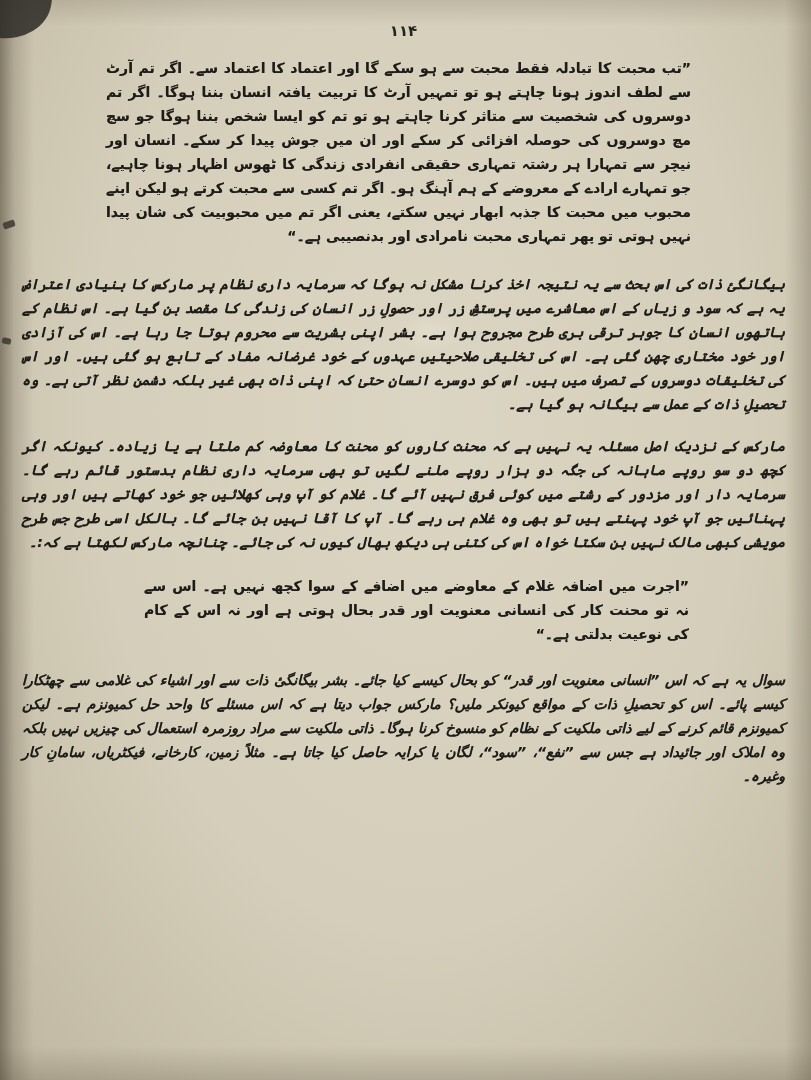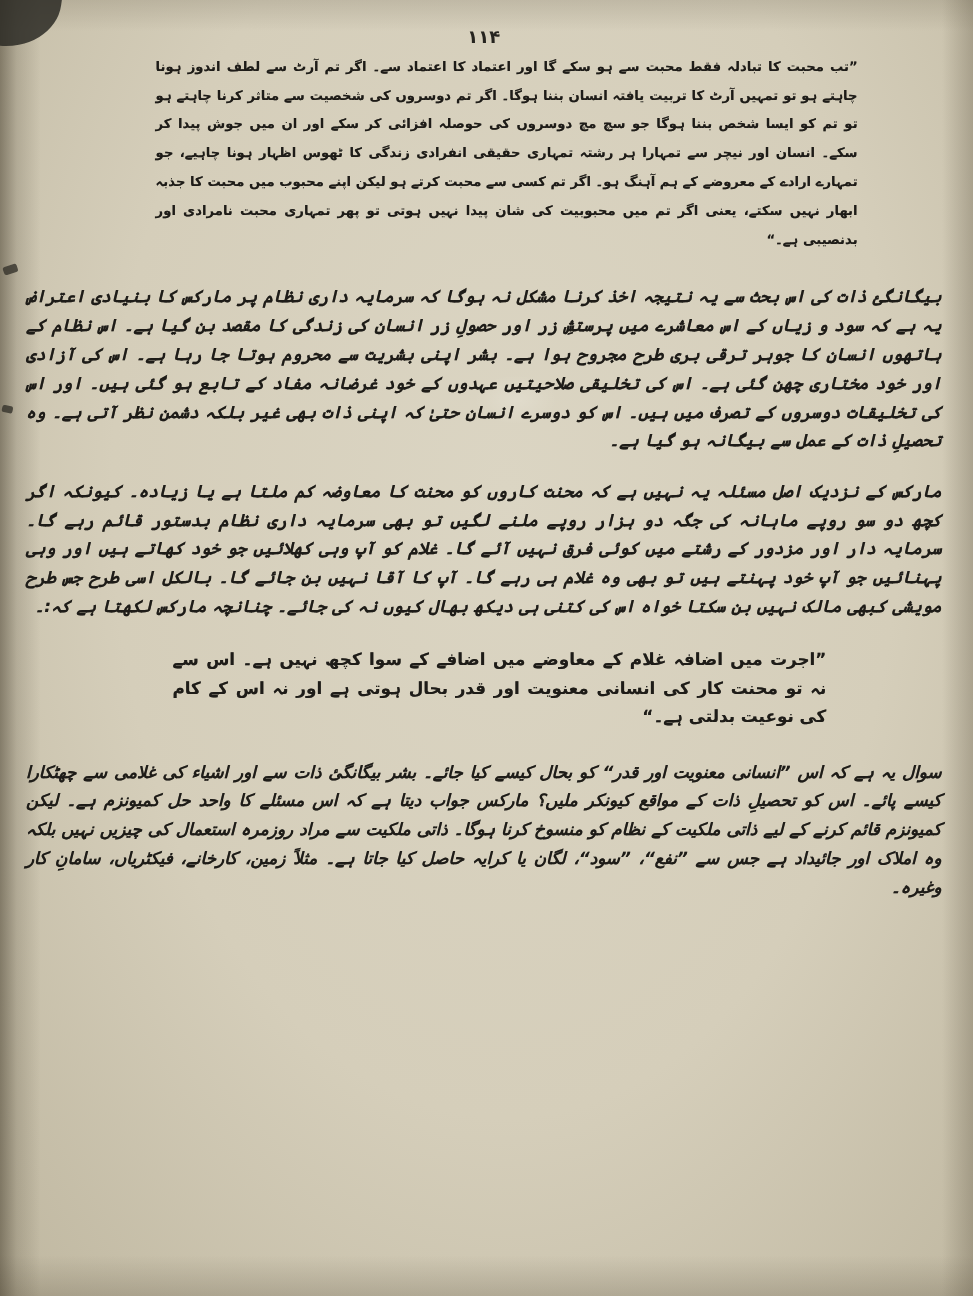--- a/index.html
+++ b/index.html
@@ -45,34 +45,34 @@
     position:absolute;inset:0;
     padding:22px 26px 20px 22px;
     direction:rtl;
   }
   .page-number{
     text-align:center;
     font-size:15px;
     font-weight:bold;
     letter-spacing:2px;
     color:#26241f;
-    margin-bottom:4px;
+    margin-bottom:16px;
   }
   .block{
     direction:rtl;
     text-align:justify;
     color:var(--ink);
     font-weight:600;
     text-shadow:0 0 .4px rgba(30,28,24,.55);
   }
   .quote{
     width:585px;
-    margin:0 70px 24px auto;
+    margin:0 94px 24px auto;
     margin-left:auto;
-    font-size:11px;
+    font-size:14px;
     line-height:24px;
   }
   .quote-inner{
     width:545px;
     margin:20px 96px 22px auto;
     margin-left:auto;
     font-size:14px;
     line-height:24px;
   }
   .para{

